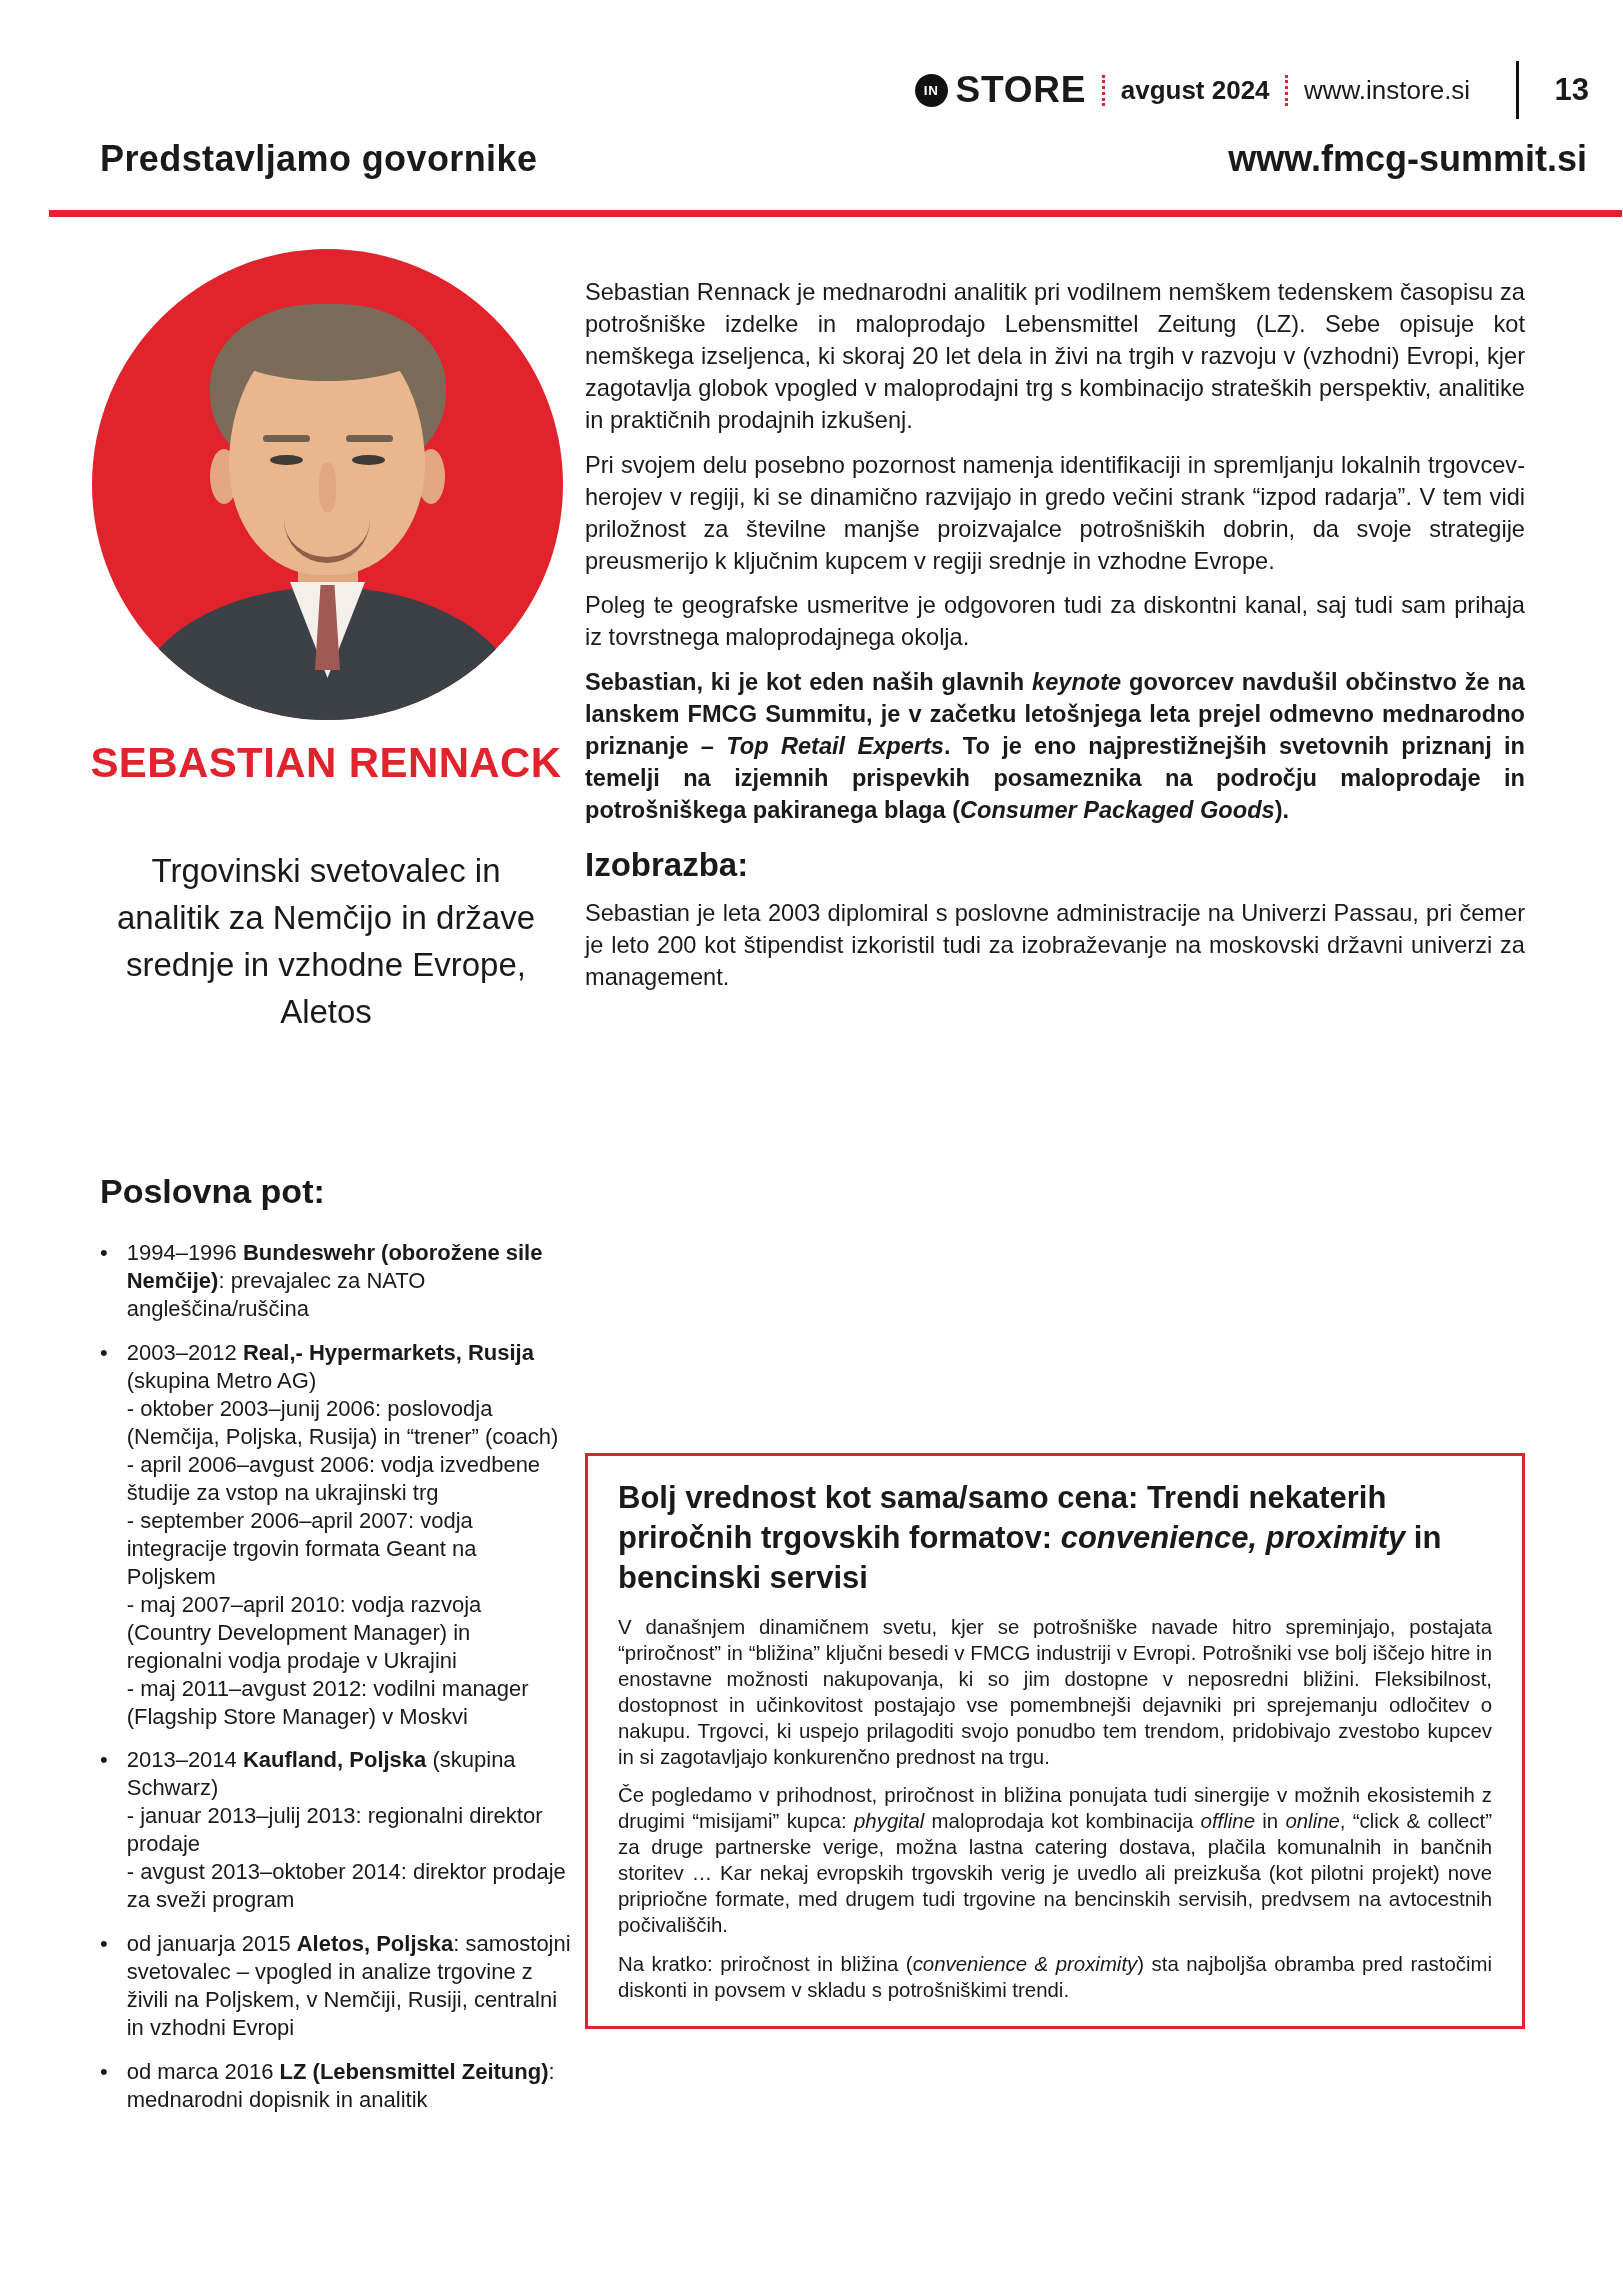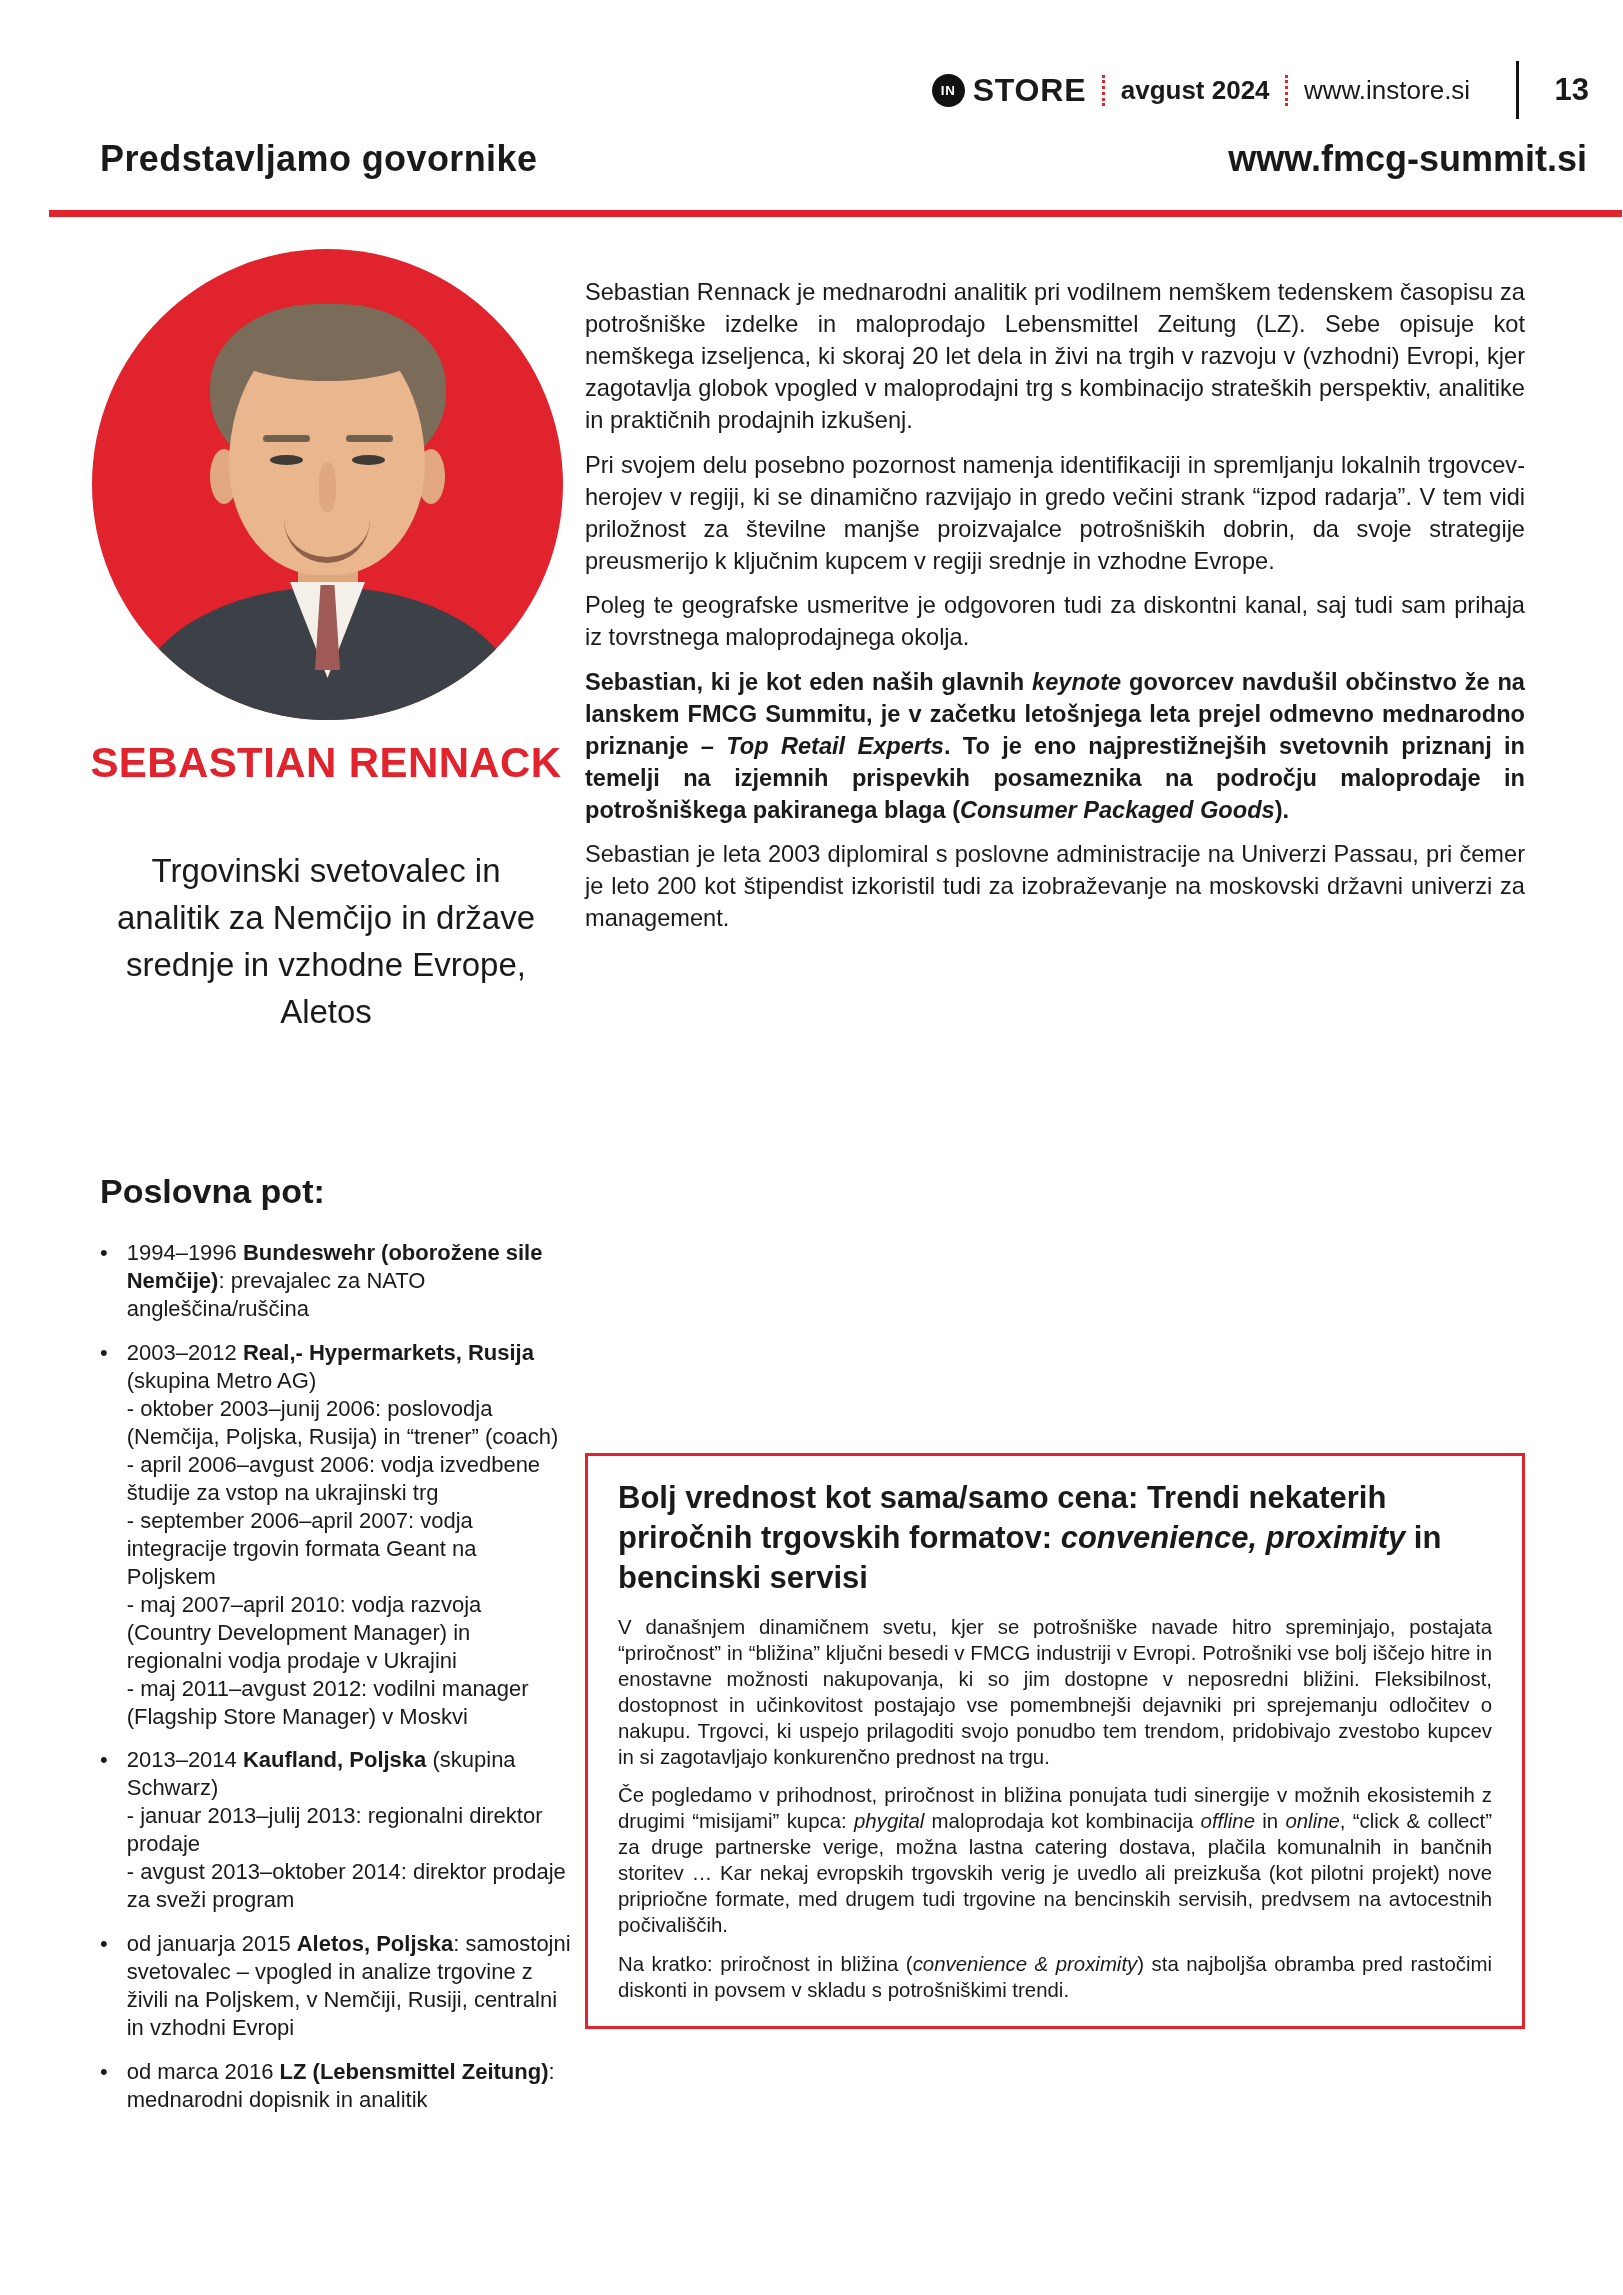--- a/index.html
+++ b/index.html
@@ -4,21 +4,21 @@
 <style>
   html,body{margin:0;padding:0;background:#888;}
   .page{position:relative;width:1623px;height:2295px;background:#ffffff;overflow:hidden;
         font-family:"Liberation Sans",sans-serif;color:#1a1a1a;padding-left:48px;}
 
   
   .masthead{position:absolute;top:61px;right:82px;display:flex;align-items:center;}
   .logo-circle{width:33px;height:33px;border-radius:50%;background:#111;color:#fff;
                display:flex;align-items:center;justify-content:center;
                font-size:13.4px;font-weight:800;letter-spacing:0.8px;margin-right:7.9px;}
-  .logo-word{font-size:32px;font-weight:800;letter-spacing:0.8px;}
+  .logo-word{font-size:37px;font-weight:800;letter-spacing:0.8px;}
   .dotsep{width:0;height:31px;border-left:3.9px dotted #e0232c;margin:0 15.7px;}
   .issue{font-size:26px;font-weight:700;}
   .site{font-size:26px;font-weight:400;}
   .pagesep{width:2.4px;height:58px;background:#111;margin:0 36px 0 46px;}
   .pagenum{font-size:31px;font-weight:800;}
 
   
   .titlerow{position:absolute;top:138px;left:100px;right:84px;
             display:flex;justify-content:space-between;align-items:flex-end;}
   .titlerow h1{margin:0;font-size:36px;font-weight:800;letter-spacing:0.4px;}
@@ -165,20 +165,21 @@
         <span class="txt"><span>od marca 2016 </span><span class="b">LZ (Lebensmittel Zeitung)</span><span>: mednarodni dopisnik in analitik</span></span>
       </li>
     </ul>
   </section>
 
   <section class="bio">
     <p><span>Sebastian Rennack je mednarodni analitik pri vodilnem nemškem tedenskem časopisu za potrošniške izdelke in maloprodajo Lebensmittel Zeitung (LZ). Sebe opisuje kot nemškega izseljenca, ki skoraj 20 let dela in živi na trgih v razvoju v (vzhodni) Evropi, kjer zagotavlja globok vpogled v maloprodajni trg s kombinacijo strateških perspektiv, analitike in praktičnih prodajnih izkušenj.</span></p>
     <p><span>Pri svojem delu posebno pozornost namenja identifikaciji in spremljanju lokalnih trgovcev-herojev v regiji, ki se dinamično razvijajo in gredo večini strank “izpod radarja”. V tem vidi priložnost za številne manjše proizvajalce potrošniških dobrin, da svoje strategije preusmerijo k ključnim kupcem v regiji srednje in vzhodne Evrope.</span></p>
     <p><span>Poleg te geografske usmeritve je odgovoren tudi za diskontni kanal, saj tudi sam prihaja iz tovrstnega maloprodajnega okolja.</span></p>
     <p><span class="b">Sebastian, ki je kot eden naših glavnih </span><span class="b i">keynote</span><span class="b"> govorcev navdušil občinstvo že na lanskem FMCG Summitu, je v začetku letošnjega leta prejel odmevno mednarodno priznanje – </span><span class="b i">Top Retail Experts</span><span class="b">. To je eno najprestižnejših svetovnih priznanj in temelji na izjemnih prispevkih posameznika na področju maloprodaje in potrošniškega pakiranega blaga (</span><span class="b i">Consumer Packaged Goods</span><span class="b">).</span></p>
+    <h3>Izobrazba:</h3>
     <p><span>Sebastian je leta 2003 diplomiral s poslovne administracije na Univerzi Passau, pri čemer je leto 200 kot štipendist izkoristil tudi za izobraževanje na moskovski državni univerzi za management.</span></p>
   </section>
 
   <aside class="quotebox">
     <h3 class="boxtitle"><span class="b">Bolj vrednost kot sama/samo cena: Trendi nekaterih priročnih trgovskih formatov: </span><span class="b i">convenience, proximity</span><span class="b"> in bencinski servisi</span></h3>
     <p><span>V današnjem dinamičnem svetu, kjer se potrošniške navade hitro spreminjajo, postajata “priročnost” in “bližina” ključni besedi v FMCG industriji v Evropi. Potrošniki vse bolj iščejo hitre in enostavne možnosti nakupovanja, ki so jim dostopne v neposredni bližini. Fleksibilnost, dostopnost in učinkovitost postajajo vse pomembnejši dejavniki pri sprejemanju odločitev o nakupu. Trgovci, ki uspejo prilagoditi svojo ponudbo tem trendom, pridobivajo zvestobo kupcev in si zagotavljajo konkurenčno prednost na trgu.</span></p>
     <p><span>Če pogledamo v prihodnost, priročnost in bližina ponujata tudi sinergije v možnih ekosistemih z drugimi “misijami” kupca: </span><span class="i">phygital</span><span> maloprodaja kot kombinacija </span><span class="i">offline</span><span> in </span><span class="i">online</span><span>, “click &amp; collect” za druge partnerske verige, možna lastna catering dostava, plačila komunalnih in bančnih storitev … Kar nekaj evropskih trgovskih verig je uvedlo ali preizkuša (kot pilotni projekt) nove pripriočne formate, med drugem tudi trgovine na bencinskih servisih, predvsem na avtocestnih počivališčih.</span></p>
     <p><span>Na kratko: priročnost in bližina (</span><span class="i">convenience &amp; proximity</span><span>) sta najboljša obramba pred rastočimi diskonti in povsem v skladu s potrošniškimi trendi.</span></p>
   </aside>
 

